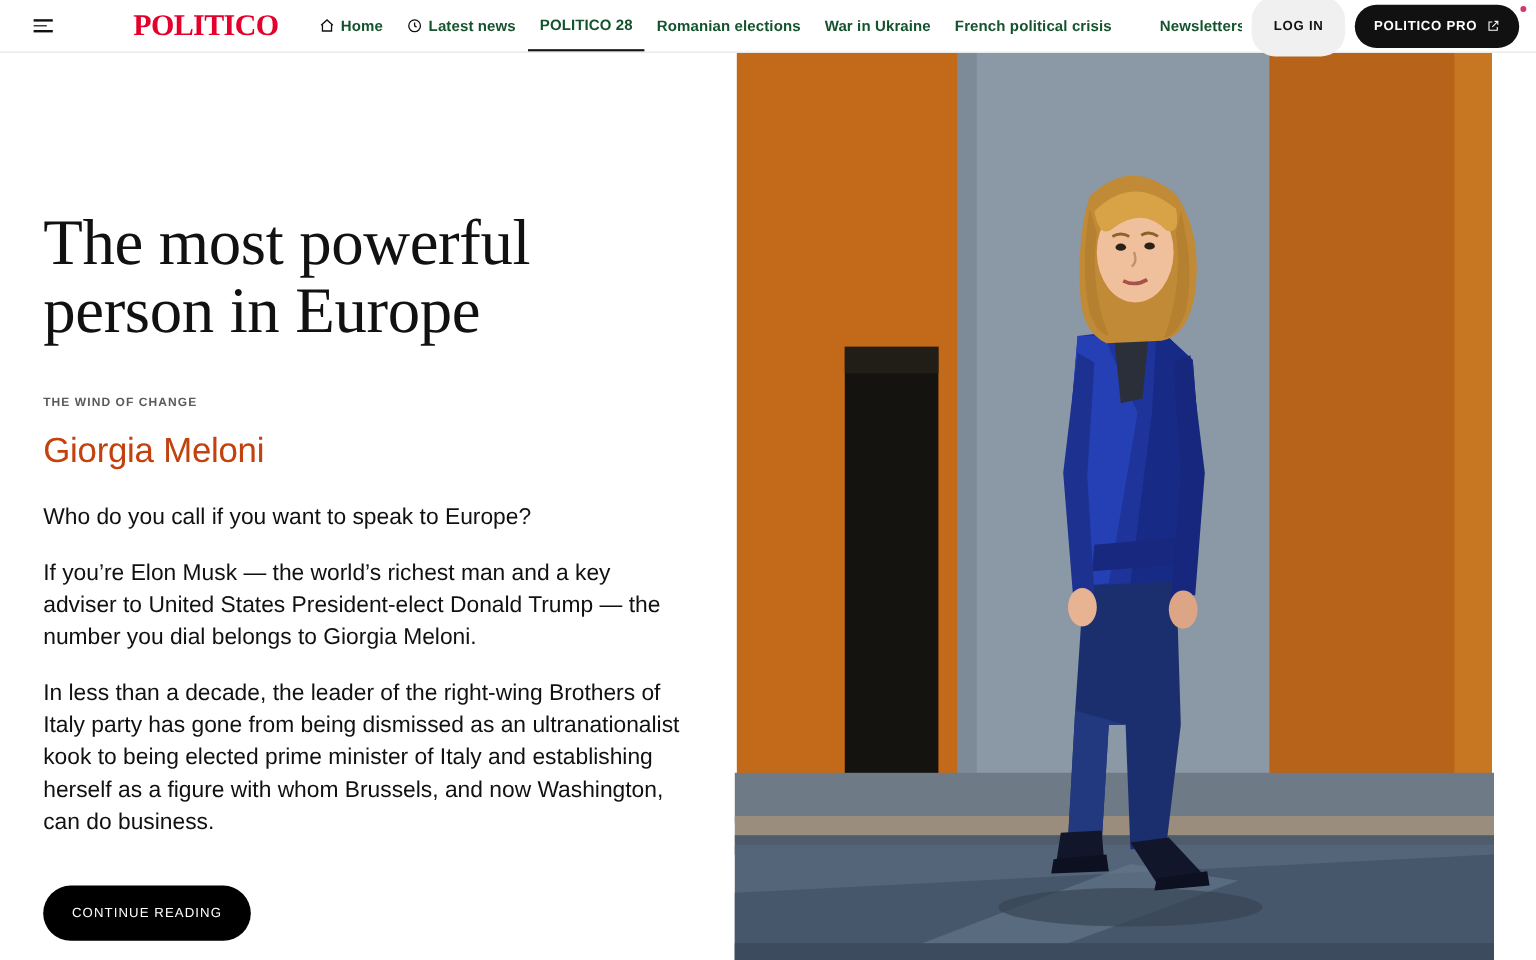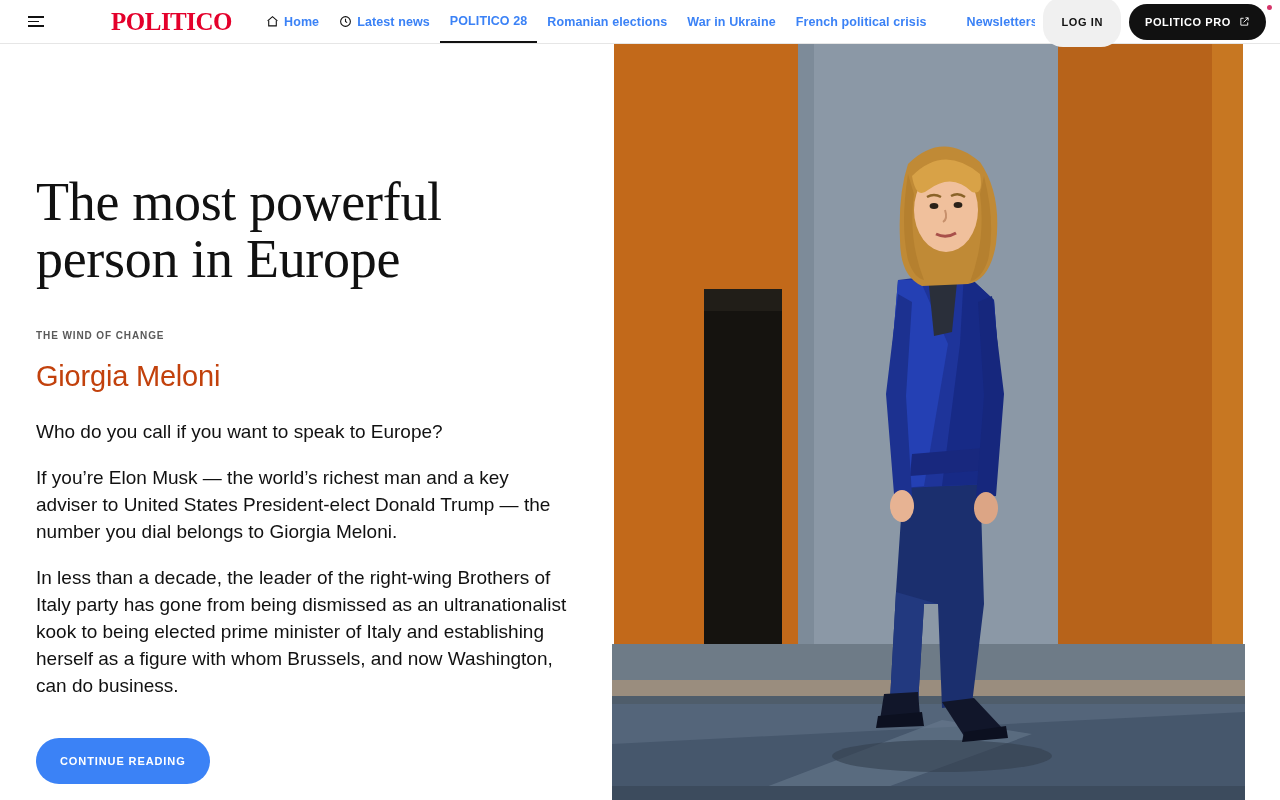--- a/index.html
+++ b/index.html
@@ -51,21 +51,21 @@
     align-items: center;
     height: 100%;
     gap: 0px;
     flex: 1;
     overflow: hidden;
     white-space: nowrap;
   }
   .navlink {
     font-size: 12.5px;
     font-weight: bold;
-    color: #3b82f6;
+    color: #14532d;
     text-decoration: none;
     padding: 0 10px;
     height: 100%;
     display: flex;
     align-items: center;
     cursor: pointer;
     letter-spacing: 0.1px;
   }
   .navlink.active {
     border-bottom: 2px solid #111;
@@ -153,28 +153,28 @@
     margin-top: 26px;
   }
   .body-copy.p2 { margin-top: 19px; }
   .body-copy.p3 { margin-top: 19px; }
 
   .cta {
     margin-top: 38px;
     display: inline-flex;
     align-items: center;
     justify-content: center;
-    background: #3b82f6;
+    background: #000000;
     color: #fff;
     border: none;
     border-radius: 24px;
     height: 46px;
     padding: 0 24px;
     font-size: 11px;
-    font-weight: bold;
+    font-weight: normal;
     letter-spacing: 0.9px;
     cursor: pointer;
   }
 
   
   .hero-right {
     width: 668px;
     position: relative;
     background: #fff;
     overflow: hidden;

